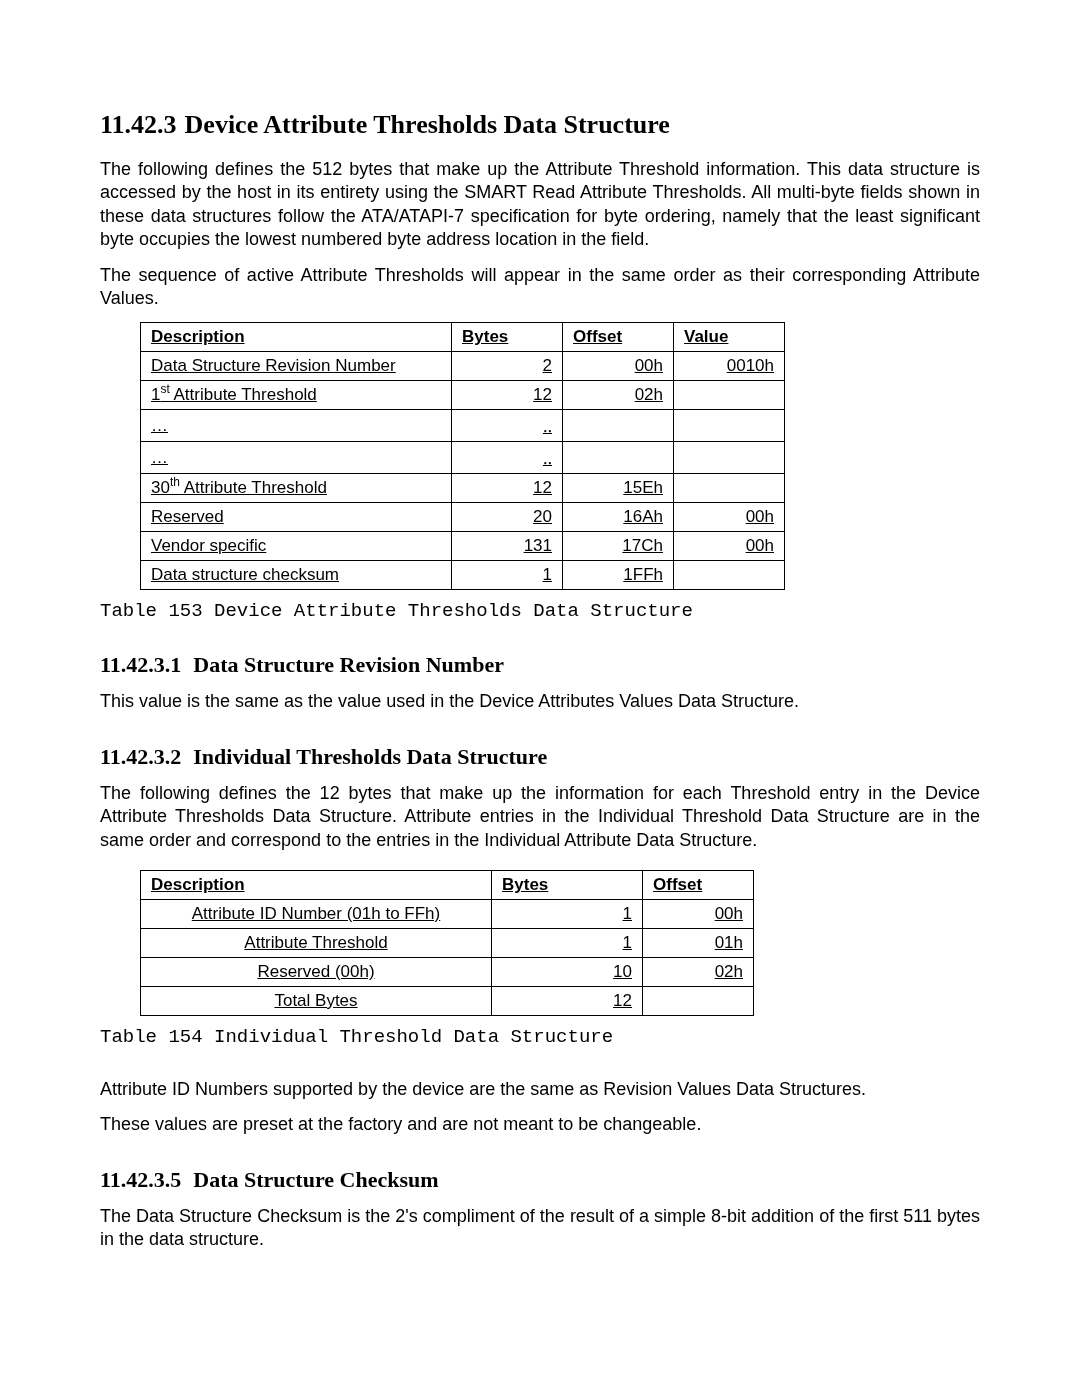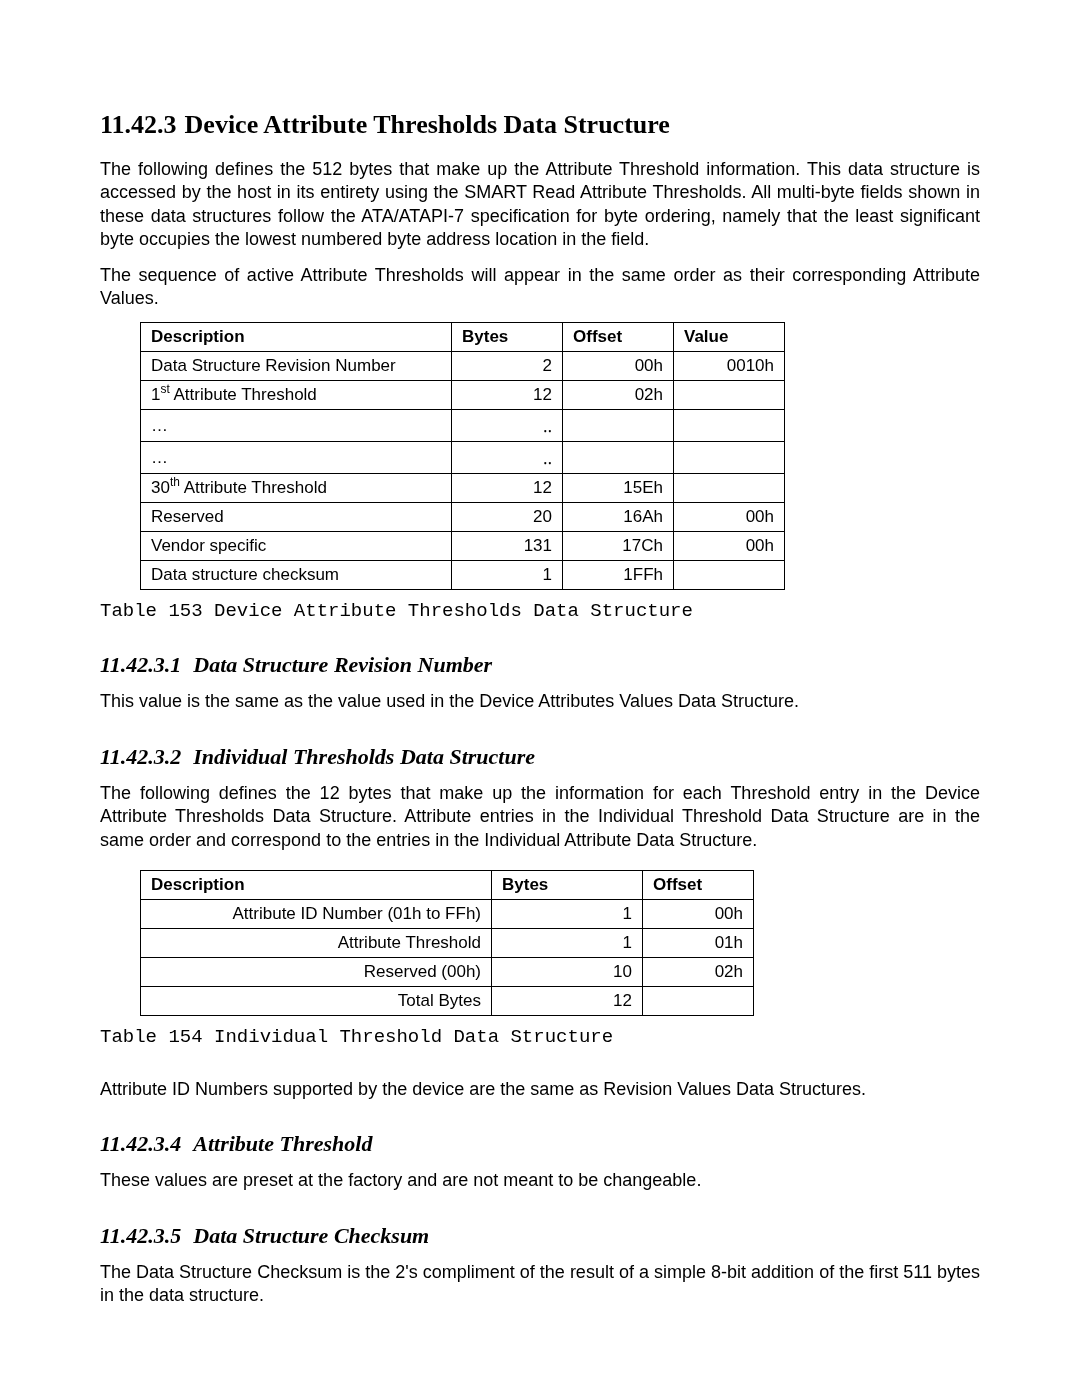--- a/index.html
+++ b/index.html
@@ -20,55 +20,55 @@
     font-weight: bold;
     font-size: 26px;
     margin: 0 0 18px 0;
   }
   .h2 .num { margin-right: 8px; }
   .h3 {
     font-family: "Times New Roman", Times, serif;
     font-weight: bold;
     font-size: 22px;
     margin: 30px 0 12px 0;
-    font-style: italic;
   }
   .h3 .num { margin-right: 12px; }
   p.body {
     font-family: Arial, Helvetica, sans-serif;
     font-size: 18px;
     line-height: 1.3;
     margin: 0 0 12px 0;
     text-align: justify;
   }
   .caption {
     font-family: Liberation Mono, monospace;
     font-size: 19px;
     margin: 10px 0 30px 0;
   }
   table.data {
     border-collapse: collapse;
     margin: 10px 0 6px 40px;
     font-family: Arial, Helvetica, sans-serif;
     font-size: 17px;
+    text-decoration: underline;
   }
   table.data th, table.data td {
     border: 1px solid #000;
     padding: 4px 10px;
     vertical-align: middle;
   }
   table.data th {
     text-align: left;
     font-weight: bold;
   }
   .col-desc { width: 290px; text-align: left; }
   .col-bytes { width: 90px; text-align: right; }
   .col-offset { width: 90px; text-align: right; }
   .col-value { width: 90px; text-align: right; }
-  .col-desc2 { width: 330px; text-align: right; }
+  .col-desc2 { width: 330px; text-align: center; }
   .col-bytes2 { width: 130px; text-align: right; }
   .col-offset2 { width: 90px; text-align: right; }
   sup { font-size: 0.7em; line-height: 0; vertical-align: super; }
 </style>
 </head>
 <body>
 
 <div class="page">
 
   <div class="h2">
@@ -174,23 +174,20 @@
       <td class="col-desc2">Total Bytes</td>
       <td class="col-bytes2">12</td>
       <td class="col-offset2"></td>
     </tr>
   </tbody>
     </table>
   <div class="caption">Table 154    Individual Threshold Data Structure</div>
 
   <p class="body">Attribute ID Numbers supported by the device are the same as Revision Values Data Structures.</p>
 
-  <div class="h3">
-    <span class="num">11.42.3.4</span><span>Attribute Threshold</span>
-  </div>
   <p class="body">These values are preset at the factory and are not meant to be changeable.</p>
 
   <div class="h3">
     <span class="num">11.42.3.5</span><span>Data Structure Checksum</span>
   </div>
   <p class="body">The Data Structure Checksum is the 2's compliment of the result of a simple 8-bit addition of the first 511 bytes in the data structure.</p>
 
 </div>
 
 </body></html>

